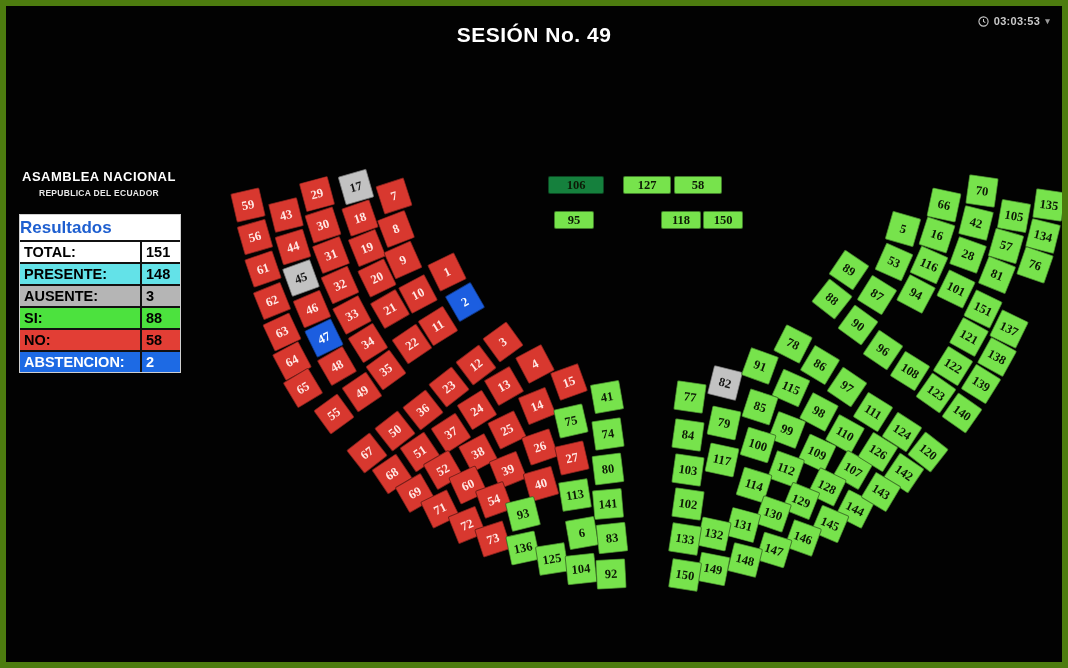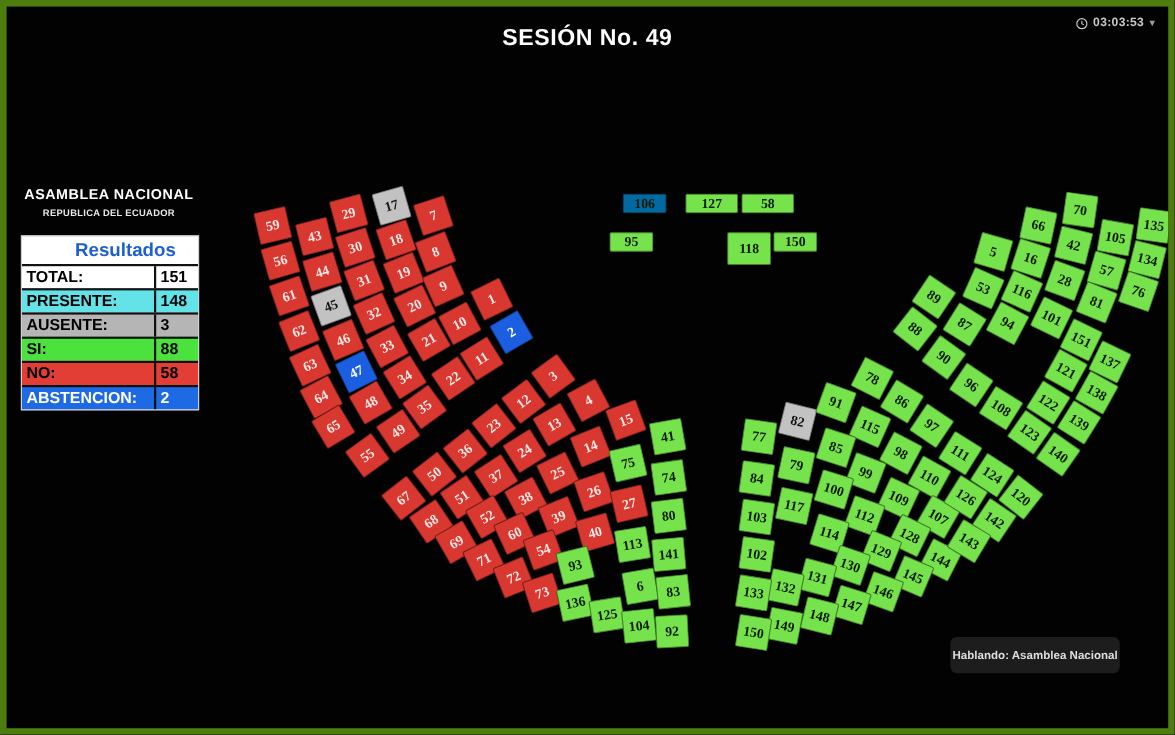--- a/index.html
+++ b/index.html
@@ -28,21 +28,21 @@
   }
   .asm-sub{
     position:absolute;top:182px;left:12px;width:162px;text-align:center;
     color:#e7e7e7;font-size:8.5px;font-weight:bold;letter-spacing:.3px;
   }
   .results{
     position:absolute;left:13px;top:208px;width:160px;background:#fff;
     border:1px solid #cfcfcf;
   }
   .results .hdr{
-    height:25px;line-height:25px;text-align:center;font-size:17px;font-weight:bold;padding-left:28px;
+    height:25px;line-height:25px;text-align:left;font-size:17px;font-weight:bold;
   }
   .results .row{
     display:flex;height:20px;line-height:20px;border-top:2px solid #111;
     font-size:14.5px;font-weight:bold;
   }
   .results .row .lab{flex:1;padding-left:4px;}
   .results .row .val{width:34px;border-left:2px solid #111;padding-left:4px;}
   .seats{position:absolute;left:0;top:0;width:100%;height:100%;}
   .seat{
     position:absolute;display:flex;align-items:center;justify-content:center;
@@ -175,25 +175,25 @@
       <div class="seat" style="width: 30px; height: 30px; left: 346px; top: 432px; transform: rotate(-38deg); background: rgb(216, 56, 47); color: rgb(255, 233, 230);">67</div>
       <div class="seat" style="width: 30px; height: 30px; left: 371px; top: 453px; transform: rotate(-34deg); background: rgb(216, 56, 47); color: rgb(255, 233, 230);">68</div>
       <div class="seat" style="width: 30px; height: 30px; left: 394px; top: 472px; transform: rotate(-30deg); background: rgb(216, 56, 47); color: rgb(255, 233, 230);">69</div>
       <div class="seat" style="width: 30px; height: 30px; left: 419px; top: 488px; transform: rotate(-26deg); background: rgb(216, 56, 47); color: rgb(255, 233, 230);">71</div>
       <div class="seat" style="width: 30px; height: 30px; left: 446px; top: 504px; transform: rotate(-22deg); background: rgb(216, 56, 47); color: rgb(255, 233, 230);">72</div>
       <div class="seat" style="width: 30px; height: 30px; left: 472px; top: 518px; transform: rotate(-18deg); background: rgb(216, 56, 47); color: rgb(255, 233, 230);">73</div>
       <div class="seat" style="width: 30px; height: 30px; left: 502px; top: 527px; transform: rotate(-12deg); background: rgb(119, 227, 76); color: rgb(13, 26, 6);">136</div>
       <div class="seat" style="width: 30px; height: 30px; left: 531px; top: 538px; transform: rotate(-9deg); background: rgb(119, 227, 76); color: rgb(13, 26, 6);">125</div>
       <div class="seat" style="width: 30px; height: 30px; left: 560px; top: 548px; transform: rotate(-6deg); background: rgb(119, 227, 76); color: rgb(13, 26, 6);">104</div>
       <div class="seat" style="width: 30px; height: 30px; left: 590px; top: 553px; transform: rotate(-3deg); background: rgb(119, 227, 76); color: rgb(13, 26, 6);">92</div>
-      <div class="seat" style="width: 40px; height: 18px; left: 560px; top: 170px; transform: rotate(0deg); background: #0369a1; color: rgb(13, 26, 6);">106</div>
+      <div class="seat" style="width: 56px; height: 18px; left: 542px; top: 170px; transform: rotate(0deg); background: #15803d; color: rgb(13, 26, 6);">106</div>
       <div class="seat" style="width: 48px; height: 18px; left: 617px; top: 170px; transform: rotate(0deg); background: rgb(119, 227, 76); color: rgb(13, 26, 6);">127</div>
       <div class="seat" style="width: 48px; height: 18px; left: 668px; top: 170px; transform: rotate(0deg); background: rgb(119, 227, 76); color: rgb(13, 26, 6);">58</div>
       <div class="seat" style="width: 40px; height: 18px; left: 548px; top: 205px; transform: rotate(0deg); background: rgb(119, 227, 76); color: rgb(13, 26, 6);">95</div>
-      <div class="seat" style="width: 40px; height: 30px; left: 655px; top: 205px; transform: rotate(0deg); background: rgb(119, 227, 76); color: rgb(13, 26, 6);">118</div>
+      <div class="seat" style="width: 40px; height: 18px; left: 655px; top: 205px; transform: rotate(0deg); background: rgb(119, 227, 76); color: rgb(13, 26, 6);">118</div>
       <div class="seat" style="width: 40px; height: 18px; left: 697px; top: 205px; transform: rotate(0deg); background: rgb(119, 227, 76); color: rgb(13, 26, 6);">150</div>
       <div class="seat" style="width: 30px; height: 30px; left: 669px; top: 376px; transform: rotate(8deg); background: rgb(119, 227, 76); color: rgb(13, 26, 6);">77</div>
       <div class="seat" style="width: 30px; height: 30px; left: 704px; top: 362px; transform: rotate(14deg); background: rgb(194, 194, 194); color: rgb(20, 20, 20);">82</div>
       <div class="seat" style="width: 30px; height: 30px; left: 739px; top: 345px; transform: rotate(20deg); background: rgb(119, 227, 76); color: rgb(13, 26, 6);">91</div>
       <div class="seat" style="width: 30px; height: 30px; left: 772px; top: 323px; transform: rotate(27deg); background: rgb(119, 227, 76); color: rgb(13, 26, 6);">78</div>
       <div class="seat" style="width: 30px; height: 30px; left: 799px; top: 344px; transform: rotate(31deg); background: rgb(119, 227, 76); color: rgb(13, 26, 6);">86</div>
       <div class="seat" style="width: 30px; height: 30px; left: 770px; top: 367px; transform: rotate(24deg); background: rgb(119, 227, 76); color: rgb(13, 26, 6);">115</div>
       <div class="seat" style="width: 30px; height: 30px; left: 826px; top: 366px; transform: rotate(34deg); background: rgb(119, 227, 76); color: rgb(13, 26, 6);">97</div>
       <div class="seat" style="width: 30px; height: 30px; left: 739px; top: 386px; transform: rotate(18deg); background: rgb(119, 227, 76); color: rgb(13, 26, 6);">85</div>
       <div class="seat" style="width: 30px; height: 30px; left: 798px; top: 391px; transform: rotate(28deg); background: rgb(119, 227, 76); color: rgb(13, 26, 6);">98</div>
@@ -253,15 +253,14 @@
       <div class="seat" style="width: 30px; height: 30px; left: 915px; top: 372px; transform: rotate(35deg); background: rgb(119, 227, 76); color: rgb(13, 26, 6);">123</div>
       <div class="seat" style="width: 30px; height: 30px; left: 1028px; top: 184px; transform: rotate(8deg); background: rgb(119, 227, 76); color: rgb(13, 26, 6);">135</div>
       <div class="seat" style="width: 30px; height: 30px; left: 1022px; top: 215px; transform: rotate(14deg); background: rgb(119, 227, 76); color: rgb(13, 26, 6);">134</div>
       <div class="seat" style="width: 30px; height: 30px; left: 1014px; top: 244px; transform: rotate(19deg); background: rgb(119, 227, 76); color: rgb(13, 26, 6);">76</div>
       <div class="seat" style="width: 30px; height: 30px; left: 988px; top: 308px; transform: rotate(26deg); background: rgb(119, 227, 76); color: rgb(13, 26, 6);">137</div>
       <div class="seat" style="width: 30px; height: 30px; left: 976px; top: 336px; transform: rotate(29deg); background: rgb(119, 227, 76); color: rgb(13, 26, 6);">138</div>
       <div class="seat" style="width: 30px; height: 30px; left: 960px; top: 363px; transform: rotate(32deg); background: rgb(119, 227, 76); color: rgb(13, 26, 6);">139</div>
       <div class="seat" style="width: 30px; height: 30px; left: 941px; top: 392px; transform: rotate(35deg); background: rgb(119, 227, 76); color: rgb(13, 26, 6);">140</div>
     </div>
 
-  <div class="speaking">Hablando: Asamblea Nacional</div>
 
 </div>
 
 </body></html>

